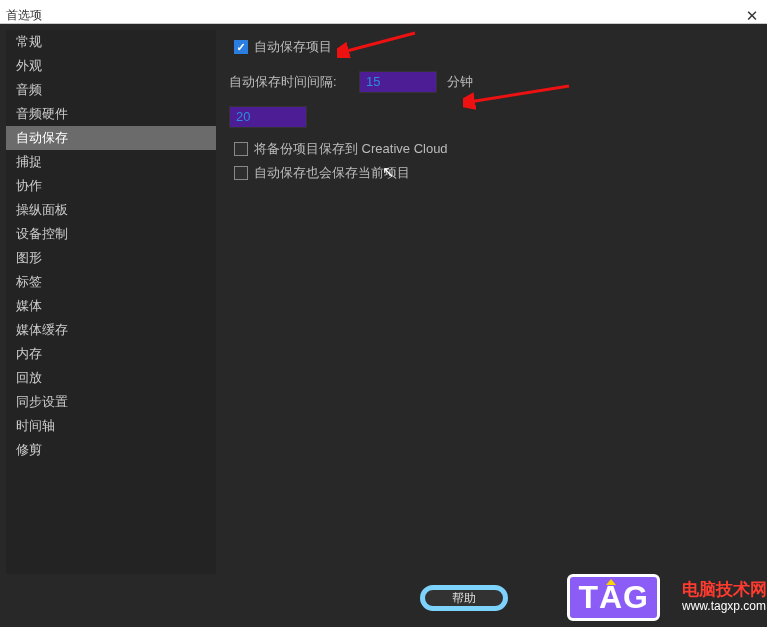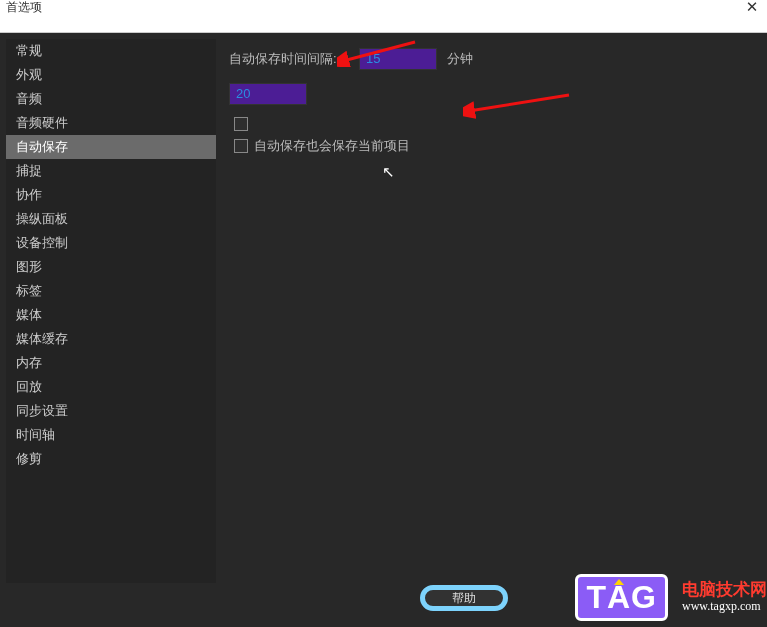--- a/index.html
+++ b/index.html
@@ -9,23 +9,23 @@
       width: 767px;
       height: 627px;
       overflow: hidden;
       position: relative;
       font-size: 13px;
     }
     .titlebar {
       background: #fff;
       height: 24px;
       display: flex;
-      align-items: flex-end;
+      align-items: flex-start;
       justify-content: space-between;
-      padding: 16px 6px;
+      padding: 7px 6px;
       color: #333;
       font-size: 12px;
       border-bottom: 1px solid #ccc;
     }
     .close-x {
       width: 18px;
       height: 18px;
       display: flex;
       align-items: center;
       justify-content: center;
@@ -160,23 +160,22 @@
       position: absolute;
       top: 0;
       left: 50%;
       transform: translateX(-50%);
       width: 0; height: 0;
       border-left: 5px solid transparent;
       border-right: 5px solid transparent;
       border-bottom: 6px solid #ffd400;
     }
     .tag-text {
-      margin-left: 14px;
+      margin-left: 22px;
       line-height: 1.1;
-      font-family: Liberation Serif, serif;
     }
     .tag-text .cn { color: #ff3b2f; font-size: 17px; font-weight: bold; }
     .tag-text .url { color: #fff; font-size: 12px; }
     .cursor-overlay {
       position: absolute;
       left: 382px;
       top: 163px;
       font-size: 15px;
       color: #fff;
       pointer-events: none;
@@ -206,33 +205,38 @@
     <div class="sidebar-item">媒体</div>
     <div class="sidebar-item">媒体缓存</div>
     <div class="sidebar-item">内存</div>
     <div class="sidebar-item">回放</div>
     <div class="sidebar-item">同步设置</div>
     <div class="sidebar-item">时间轴</div>
     <div class="sidebar-item">修剪</div>
   </div>
 
   <div class="content">
+    <div class="cb-row" style="margin-bottom:14px;">
+      <span class="checkbox checked"></span>
+      <span class="cb-label">自动保存项目</span>
+    </div>
 
     <div class="row">
       <span class="row-label-right">自动保存时间间隔:</span>
       <input class="num-input" value="15" style="">
       <span class="unit">分钟</span>
     </div>
 
     <div class="row">
       <input class="num-input" value="20" style="">
     </div>
 
     <div class="cb-row">
       <span class="checkbox"></span>
+      <span class="cb-label">将备份项目保存到 Creative Cloud</span>
     </div>
 
     <div class="cb-row">
       <span class="checkbox"></span>
       <span class="cb-label">自动保存也会保存当前项目</span>
     </div>
 
     <svg class="arrow" style="left:114px;top:-2px;" width="80" height="30">
       <defs>
           <marker id="ah1" markerWidth="10" markerHeight="10" refX="2" refY="3" orient="auto">

